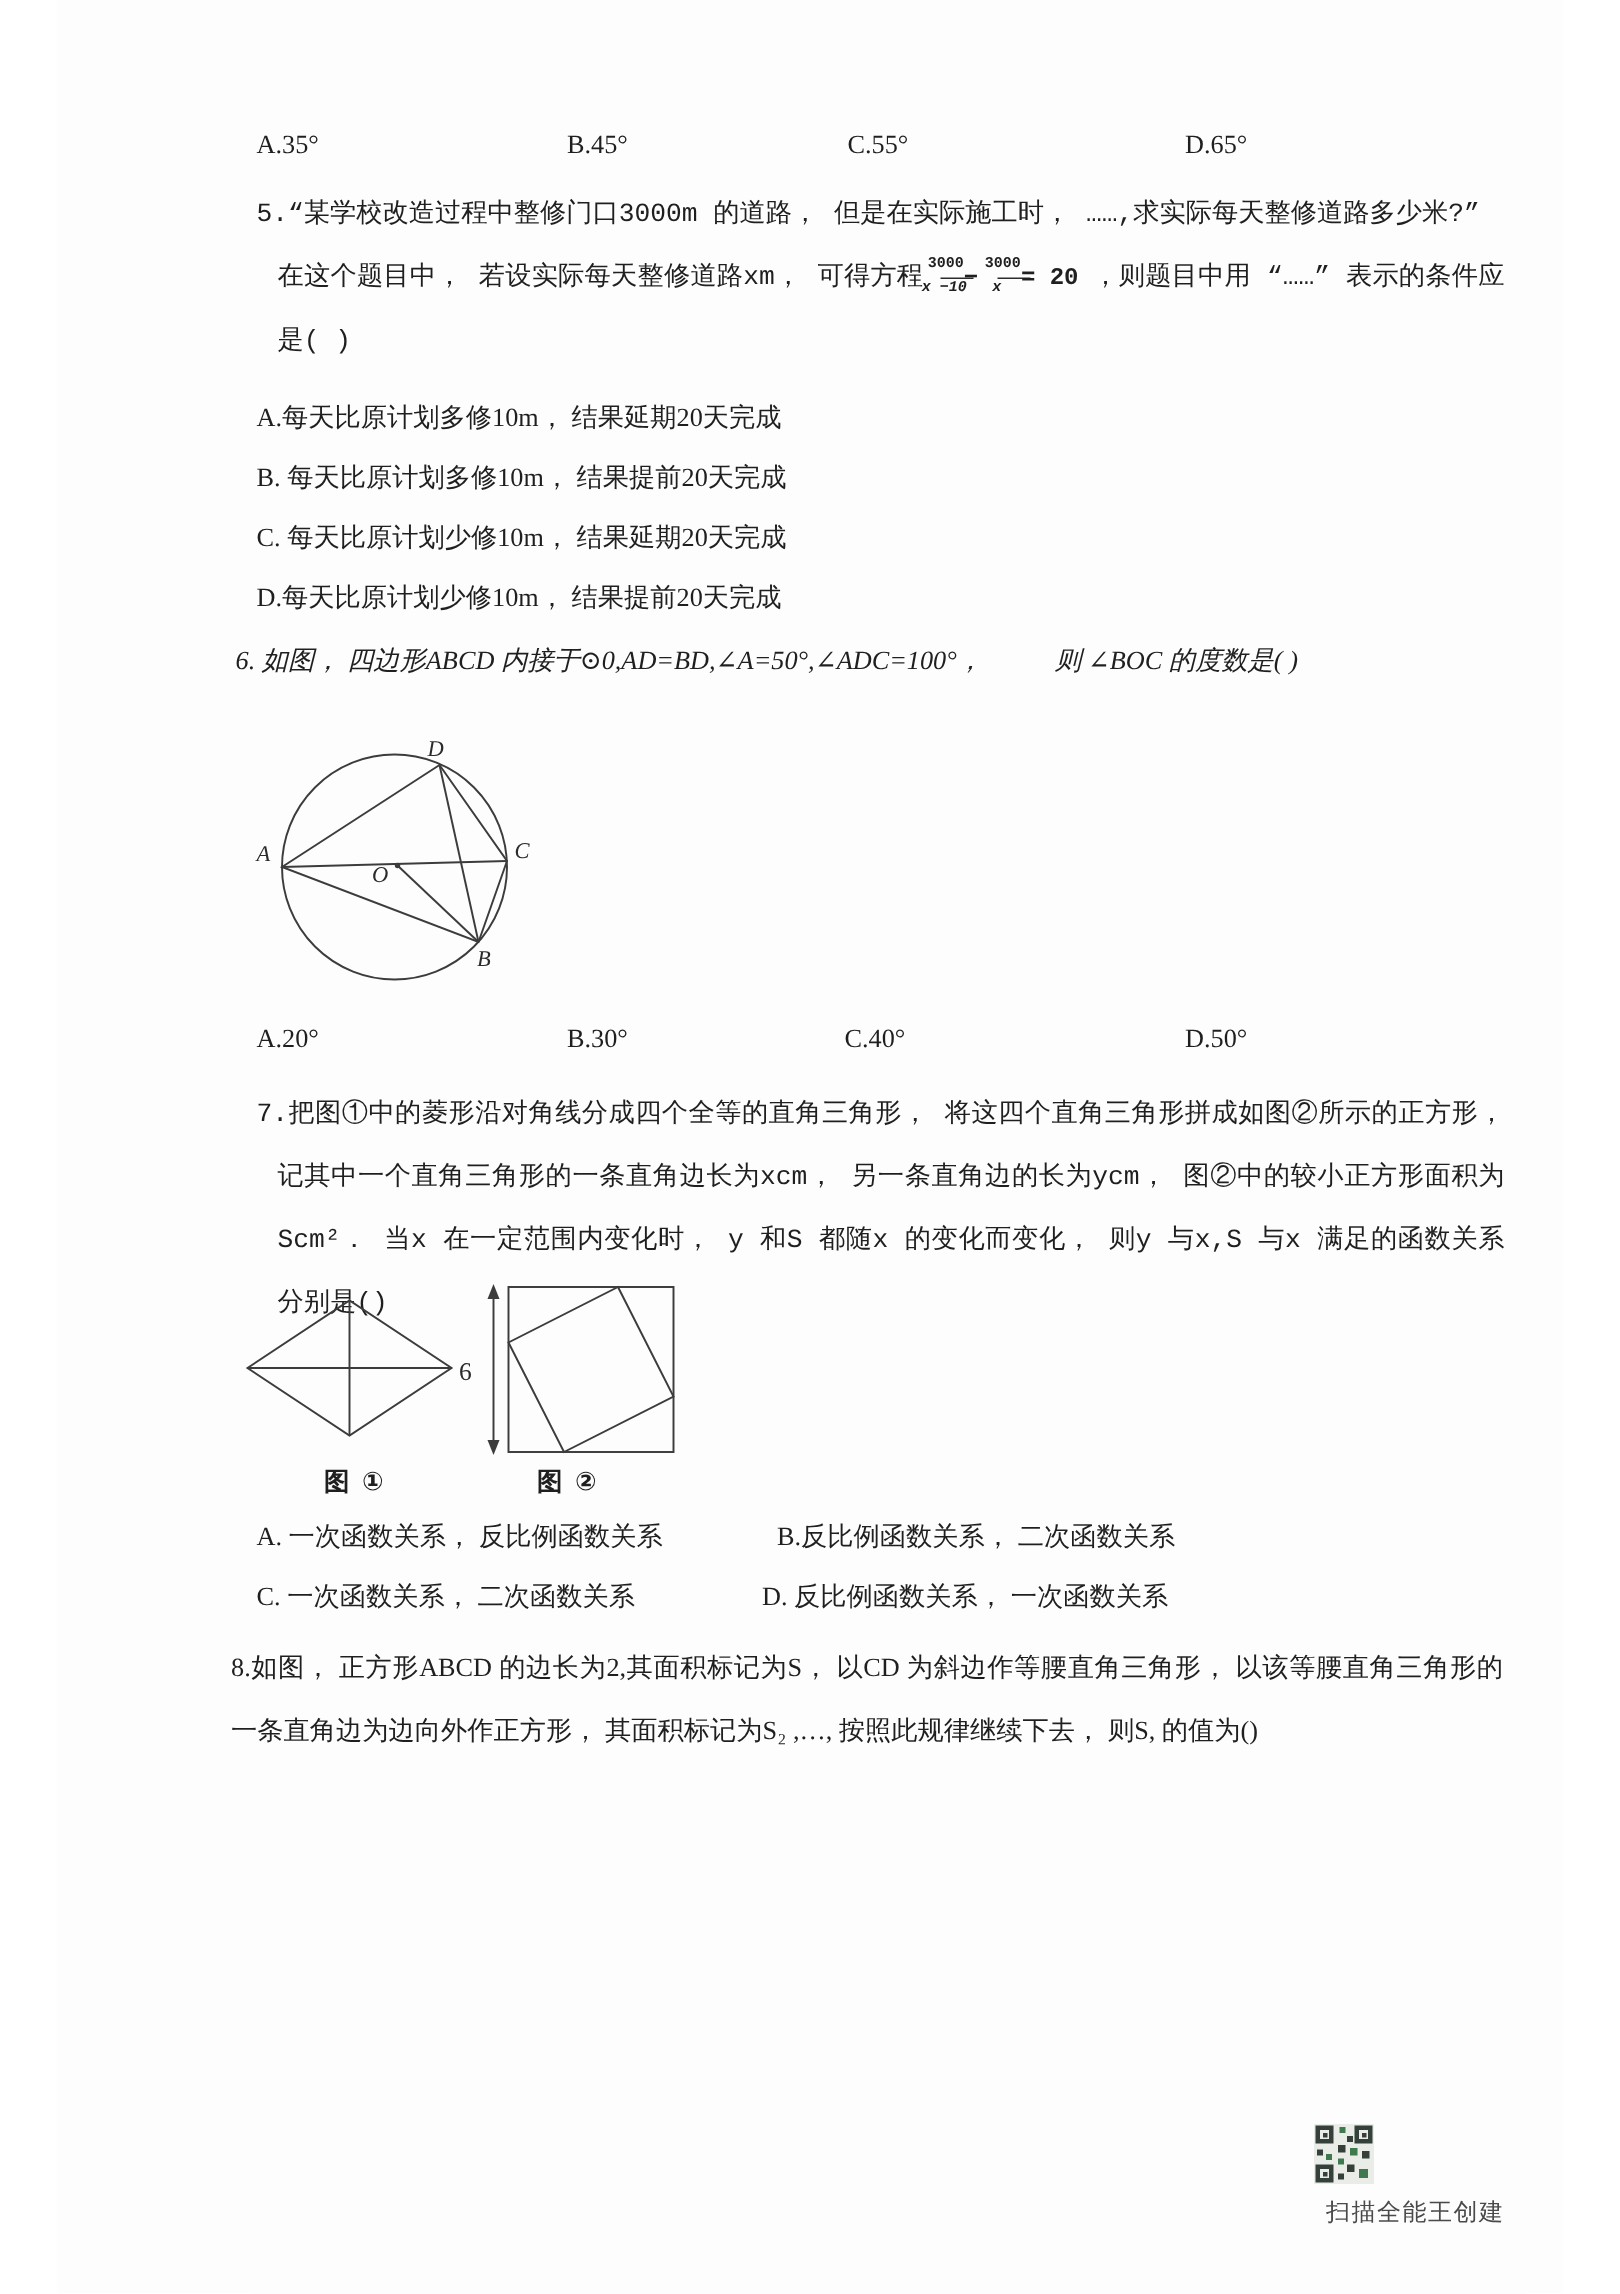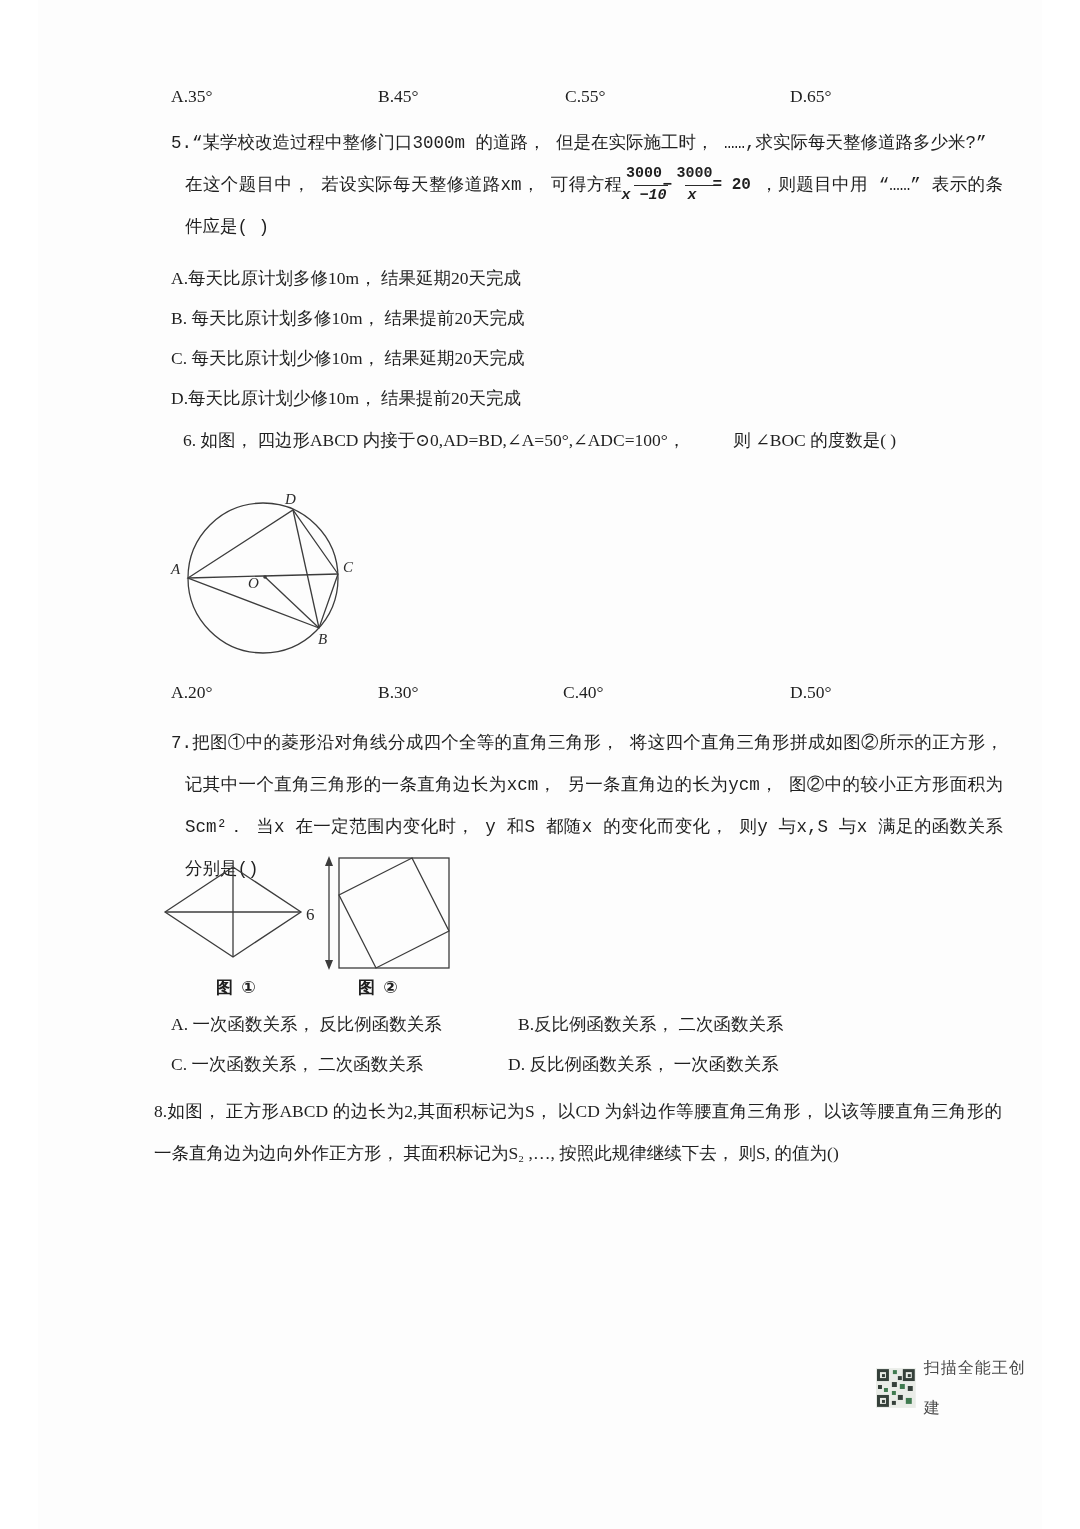--- a/index.html
+++ b/index.html
@@ -10,21 +10,21 @@
     background:#fdfdfd; color:#1f1f1f; font-size:17.5px; overflow:hidden;
   }
   .abs { position:absolute; }
   .para { line-height:42px; text-align:justify; }
   .hang { padding-left:14px; text-indent:-14px;font-family:Liberation Mono, monospace; }
   .optline { line-height:40px; white-space:nowrap; }
   .row { height:26px; }
   .row span { position:absolute; white-space:nowrap; }
   
   .eq { display:inline-flex; align-items:center; vertical-align:middle; margin:0 6px; font-weight:600; }
-  .frac { display:inline-flex; flex-direction:column; align-items:center; margin:0 5px; font-size:15px; line-height:1.25; }
+  .frac { display:inline-flex; flex-direction:column; align-items:center; margin:0 5px; font-size:10px; line-height:1.25; }
   .frac .num { border-bottom:1.6px solid #2b2b2b; padding:0 6px 1px 6px; }
   .frac .den { padding:1px 2px 0 2px; font-style:italic; }
   .op { margin:0 3px; font-size:16px; }
   .caption { font-weight:700; font-size:17px; letter-spacing:2px; }
   svg .stroke { stroke:#3c3c3c; stroke-width:1.3; fill:none; }
   svg text { font-family:"Liberation Serif","DejaVu Serif",serif; font-style:italic; font-size:15px; fill:#2b2b2b; }
   .footer { width:100%; text-align:center; font-size:16.5px; color:#2a2a2a; }
   .scanner-text { font-size:16px; color:#4a4a4a; letter-spacing:1px; line-height:40px; }
 </style>
 </head>
@@ -55,21 +55,21 @@
       </span><span>，则题目中用 “……” 表示的条件应是(   )</span>
   </div>
 
   <div class="abs" style="top:258px; left:133px;">
     <div class="optline">A.每天比原计划多修10m， 结果延期20天完成</div>
     <div class="optline">B. 每天比原计划多修10m， 结果提前20天完成</div>
     <div class="optline">C. 每天比原计划少修10m， 结果延期20天完成</div>
     <div class="optline">D.每天比原计划少修10m， 结果提前20天完成</div>
   </div>
 
-  <div class="abs" style="top:420px; left:145px; width:870px; line-height:40px; white-space:nowrap;">
+  <div class="abs" style="top:420px; left:119px; width:870px; line-height:40px; white-space:nowrap;font-style:italic;">
     <span>6. 如图， 四边形ABCD 内接于⊙0,AD=BD,∠A=50°,∠ADC=100°，</span><span style="margin-left:48px">则 ∠BOC 的度数是(   )</span>
   </div>
 
   <svg class="abs" style="top:488px; left:128px;" width="200" height="190" viewBox="0 0 200 190">
     <circle class="stroke" cx="97" cy="90" r="75"></circle>
 
     <path class="stroke" d="M22,90 L127,22 L172,86 L153,140 Z"></path>
 
     <line class="stroke" x1="22" y1="90" x2="172" y2="86"></line>
     <line class="stroke" x1="127" y1="22" x2="153" y2="140"></line>
@@ -115,21 +115,21 @@
     <span style="left:347px">B.反比例函数关系， 二次函数关系</span>
   </div>
   <div class="abs row" style="top:1052px; left:133px; width:830px;">
     <span style="left:0">C. 一次函数关系， 二次函数关系</span>
     <span style="left:337px">D. 反比例函数关系， 一次函数关系</span>
   </div>
 
   <div class="abs para" style="top:1090px; left:116px; width:848px;">8.如图， 正方形ABCD 的边长为2,其面积标记为S，  以CD 为斜边作等腰直角三角形， 以该等腰直角三角形的一条直角边为边向外作正方形， 其面积标记为S₂  ,…,  按照此规律继续下去， 则S, 的值为()</div>
 
 
-  <div class="abs" style="top:1348px; left:838px; display:flex; align-items:center;">
+  <div class="abs" style="top:1416px; left:838px; display:flex; align-items:flex-start;flex-direction:column;">
     <svg width="40" height="40" viewBox="0 0 40 40">
       <rect x="0" y="0" width="40" height="40" fill="#e9ece7"></rect>
       <rect x="1" y="1" width="12" height="12" fill="#35403a"></rect>
       <rect x="4" y="4" width="6" height="6" fill="#e9ece7"></rect>
       <rect x="6" y="6" width="3" height="3" fill="#35403a"></rect>
       <rect x="27" y="1" width="12" height="12" fill="#35403a"></rect>
       <rect x="30" y="4" width="6" height="6" fill="#e9ece7"></rect>
       <rect x="32" y="6" width="3" height="3" fill="#35403a"></rect>
       <rect x="1" y="27" width="12" height="12" fill="#35403a"></rect>
       <rect x="4" y="30" width="6" height="6" fill="#e9ece7"></rect>

